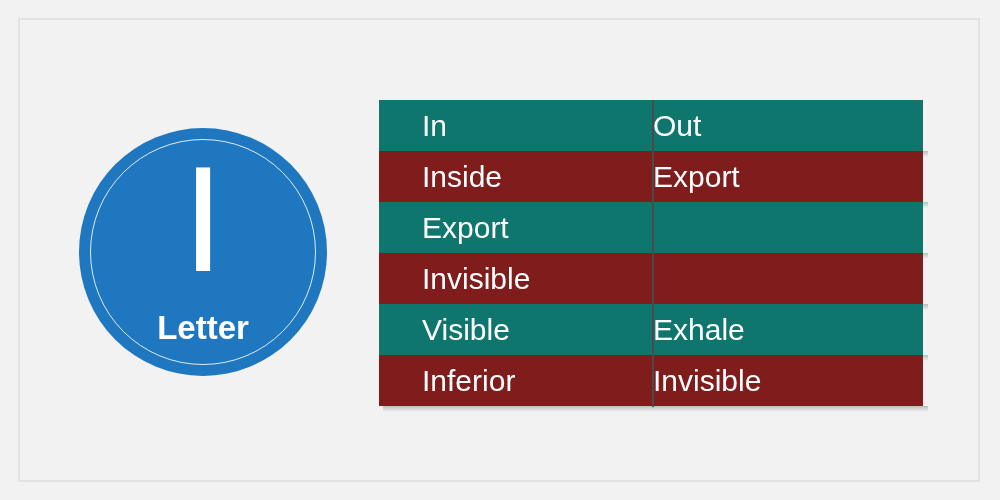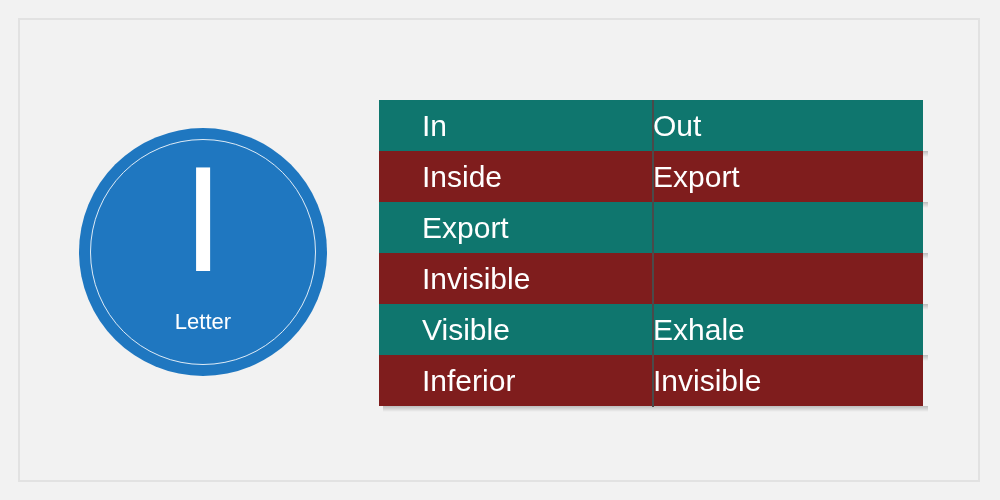--- a/index.html
+++ b/index.html
@@ -72,23 +72,23 @@
     font-weight: 400;
     letter-spacing: 0;
   }
   #badge-caption {
     position: absolute;
     left: 0;
     right: 0;
     top: 182px;
     text-align: center;
     color: #ffffff;
-    font-size: 22px;
+    font-size: 33px;
     line-height: 1.1;
-    font-weight: 400;
+    font-weight: 700;
   }
 
   
   #table {
     position: absolute;
     left: 379px;
     top: 100px;
     width: 544px;
     height: 307px;
   }

